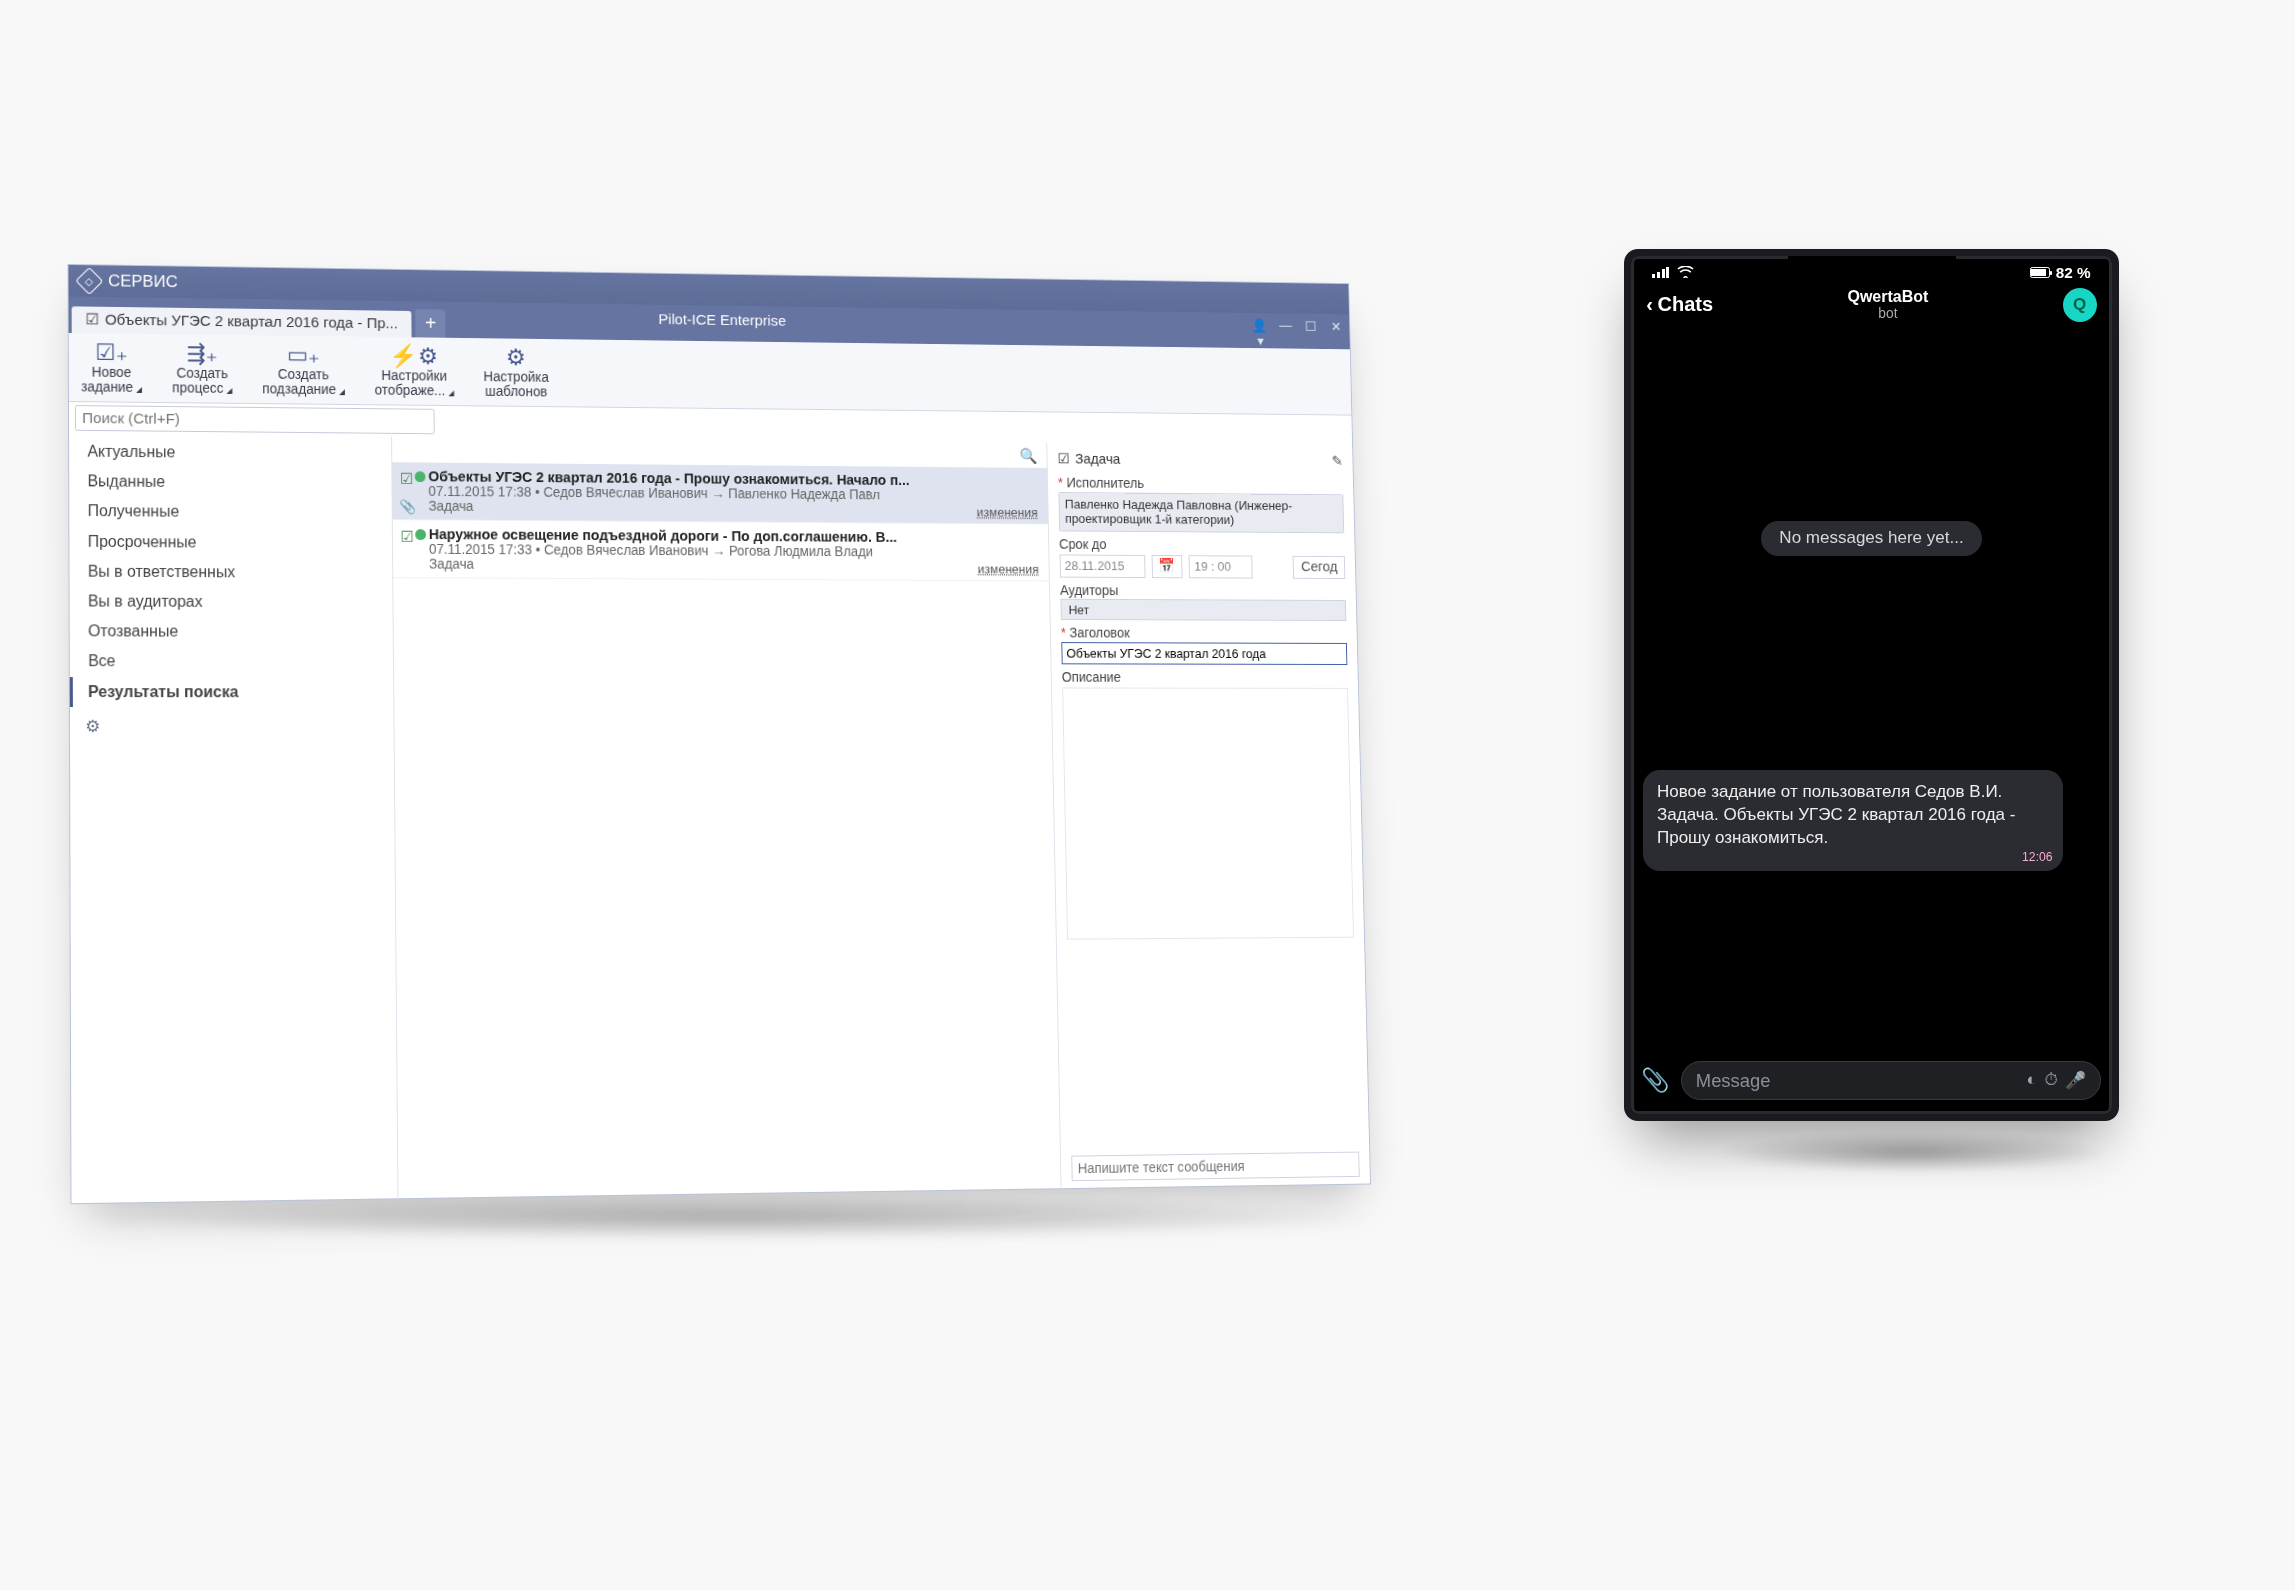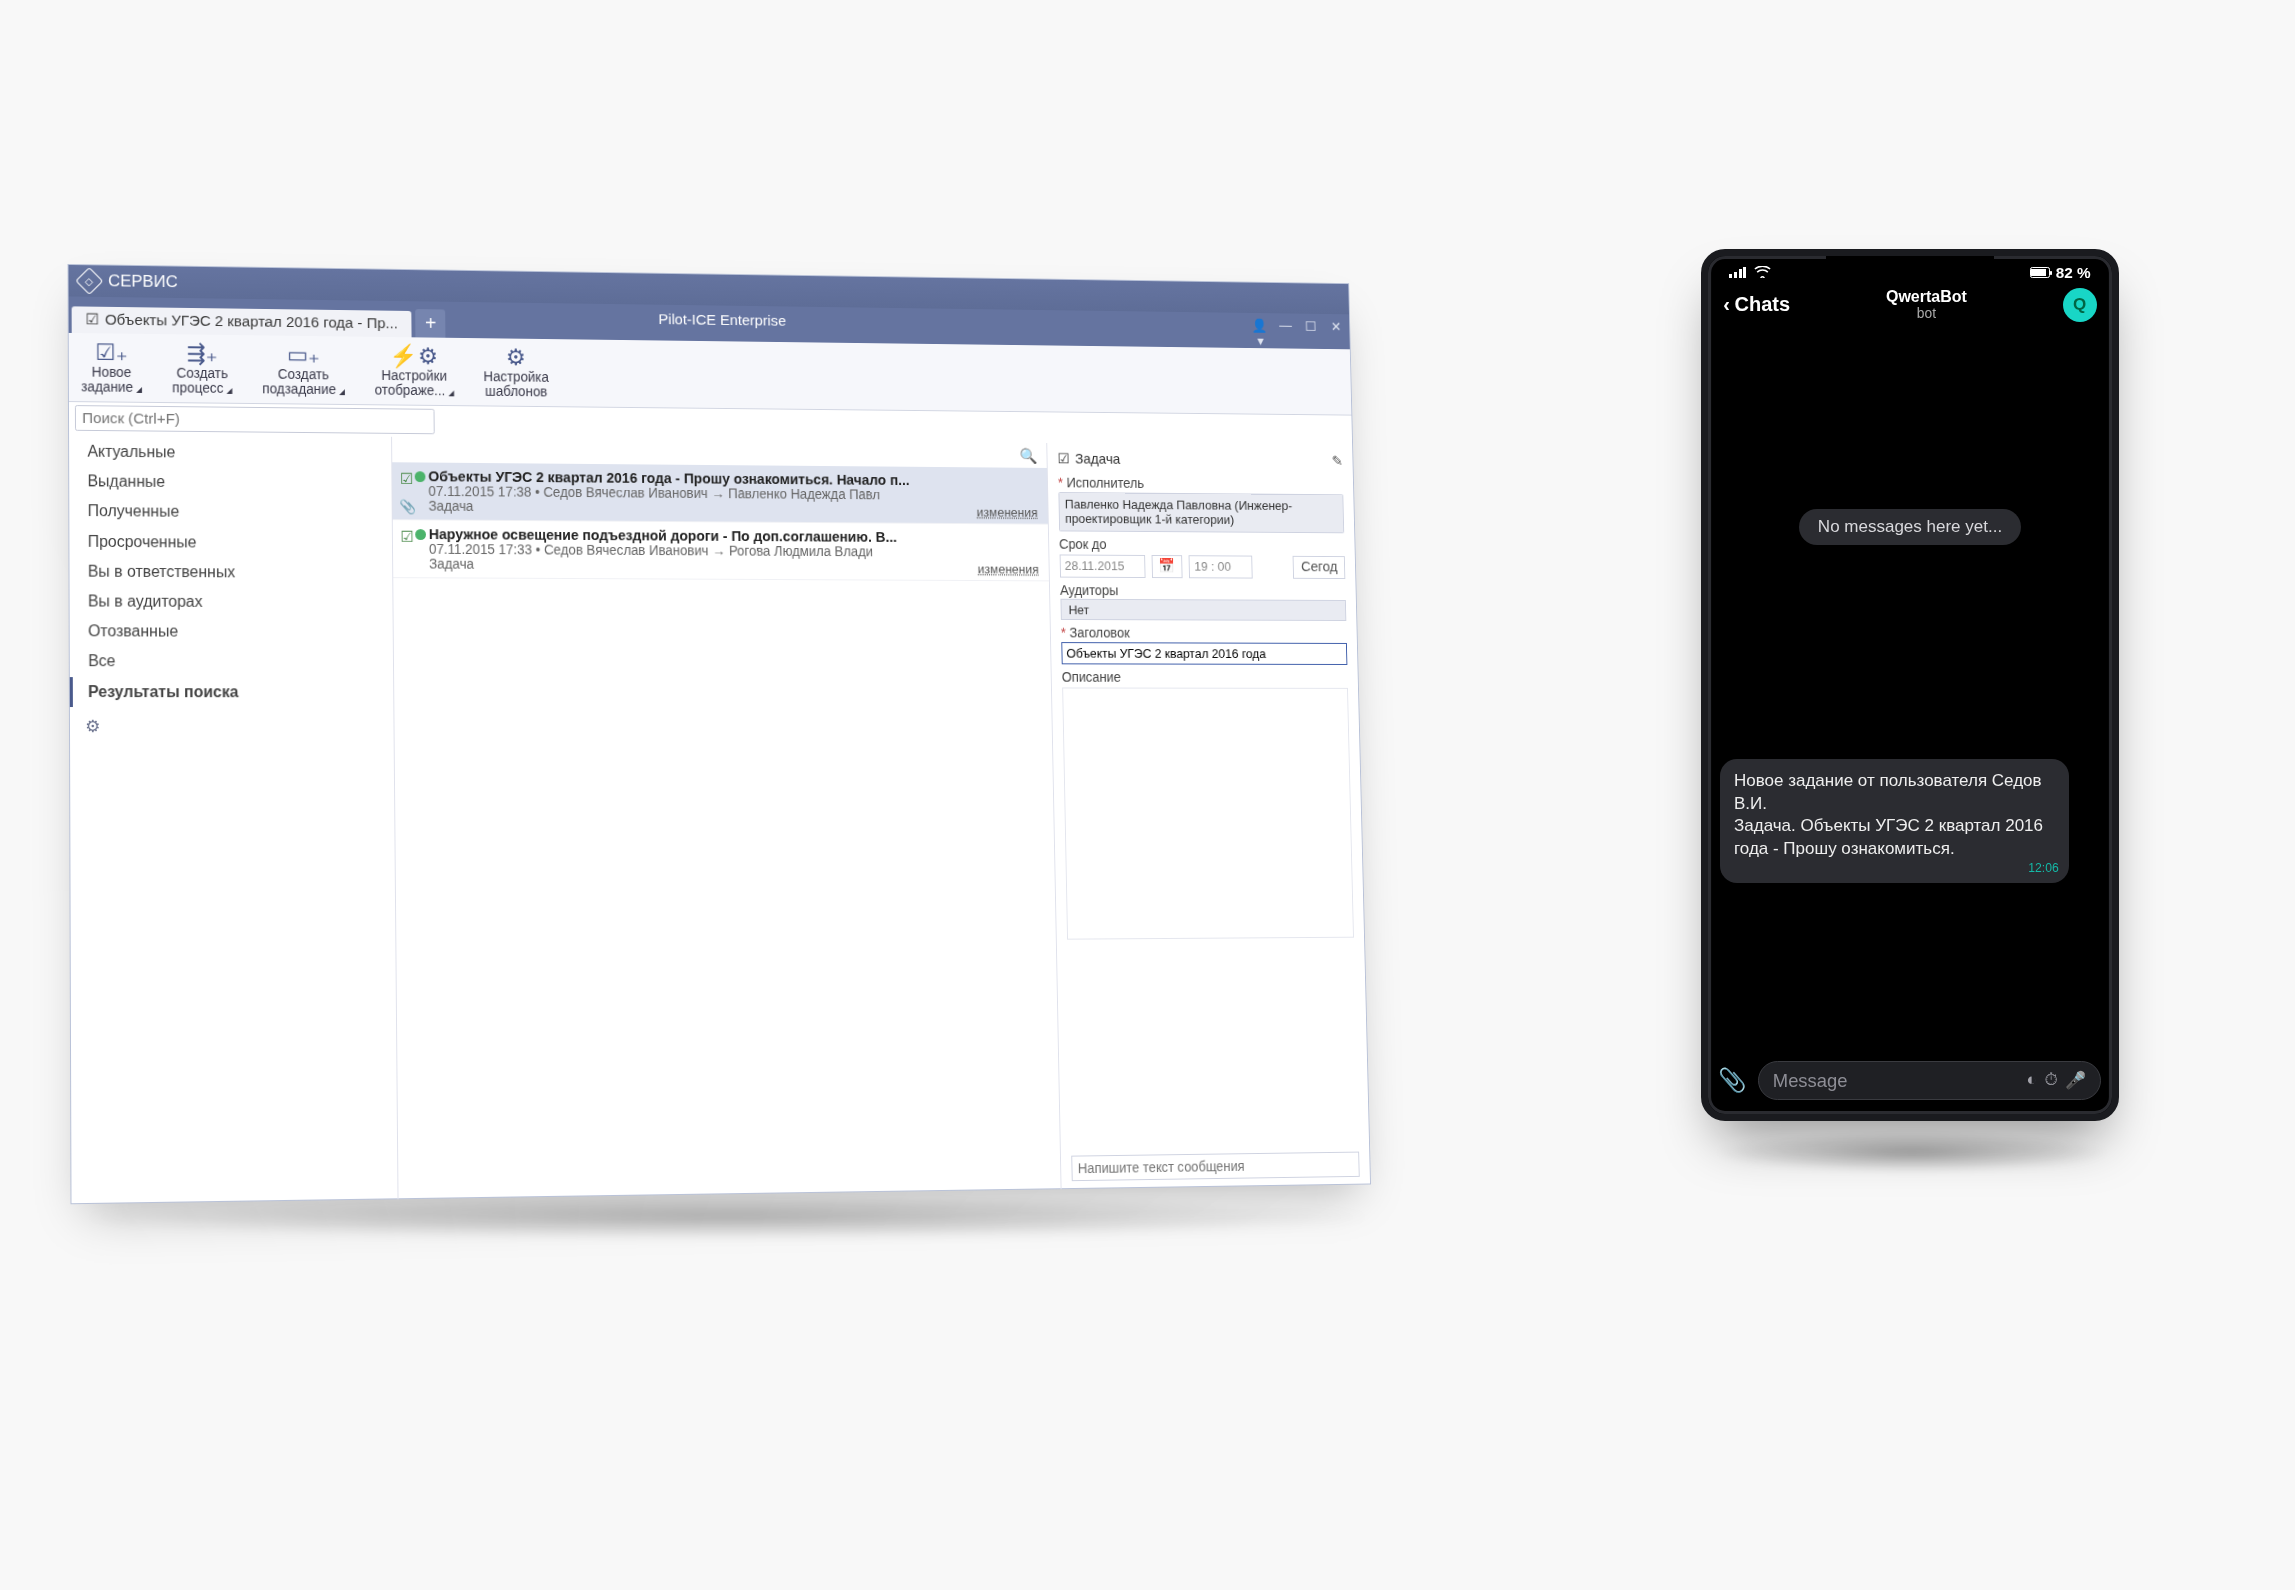--- a/index.html
+++ b/index.html
@@ -142,24 +142,24 @@
   .title-input{border:0.8px solid #3a5aa8;width:100%;font-size:13px;padding:3.1px 4.6px;margin-top:1.5px;}
   .desc-area{border:0.8px solid #e4e6ee;height:260px;margin-top:3.1px;}
   .msg-input{border:0.8px solid #cfd3e1;width:100%;padding:4.6px 6.1px;font-size:13.8px;color:#888;margin-top:auto;}
   .details-flex{display:flex;flex-direction:column;height:100%;}
 
   
   .phone {
     position:absolute;
     right:176px;
     top:249px;
-    width:418px;
+    width:495px;
     height:872px;
     background:#000;
-    border-radius:24px;
+    border-radius:14px;
     border:7.7px solid #1a1b1f;
     box-shadow: 0 31px 54px -15.3px rgba(0,0,0,.4), inset 0 0 0 3.1px #2a2b30;
     overflow:hidden;
   }
   .phone .notch{
     position:absolute;top:0;left:50%;transform:translateX(-50%);
     width:168px;height:27.5px;background:#000;border-radius:0 0 18.4px 18.4px;z-index:5;
   }
   .phone .status{
     display:flex;justify-content:space-between;align-items:center;
@@ -181,21 +181,21 @@
     display:flex;flex-direction:column;justify-content:center;gap:15.3px;
   }
   .phone .pill{
     align-self:center;background:#2b2c31;color:#d8d8dc;font-size:17px;padding:7.7px 18.4px;border-radius:18.4px;
     margin-bottom:199px;
   }
   .phone .msg{
     background:#2b2c31;color:#eee;font-size:17px;line-height:1.35;padding:10.7px 13.8px;border-radius:17px;
     max-width:92%;position:relative;
   }
-  .phone .msg .time{position:absolute;right:10.7px;bottom:6.1px;font-size:12.2px;color:#14b8a6;}
+  .phone .msg .time{position:absolute;right:10.7px;bottom:6.1px;font-size:12.2px;color:#f9a8d4;}
   .phone .inputbar{
     position:absolute;bottom:13.8px;left:10.7px;right:10.7px;
     display:flex;align-items:center;gap:10.7px;
   }
   .phone .attach{color:#8e8e96;font-size:23px;}
   .phone .msgfield{
     flex:1;background:#1f2024;border:0.8px solid #3a3b40;border-radius:21.4px;
     color:#8e8e96;font-size:18.4px;padding:7.7px 13.8px;display:flex;align-items:center;justify-content:space-between;
   }
   .phone .msgfield .icons{display:flex;gap:7.7px;color:#a3a3ab;font-size:17px;}

